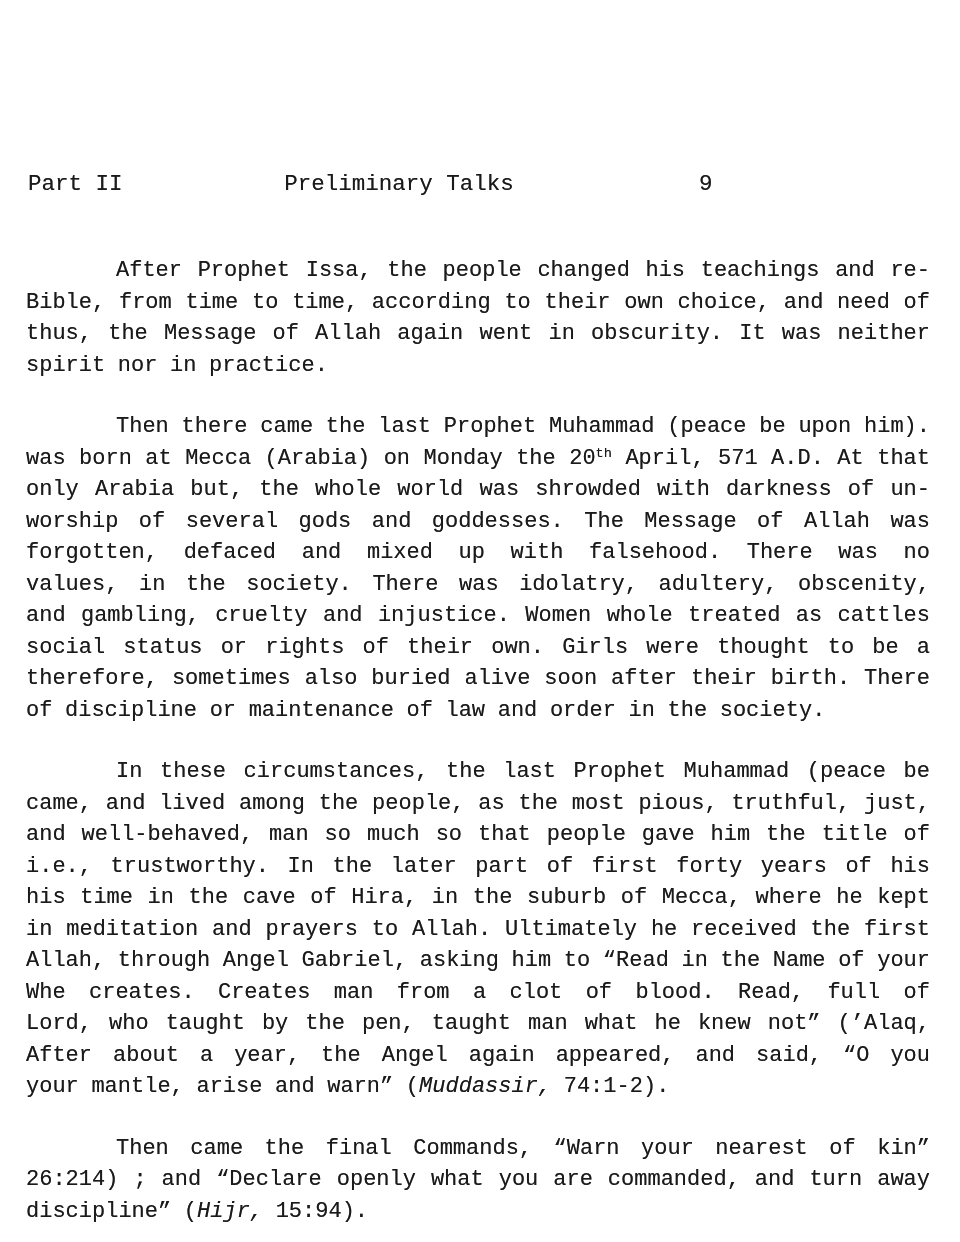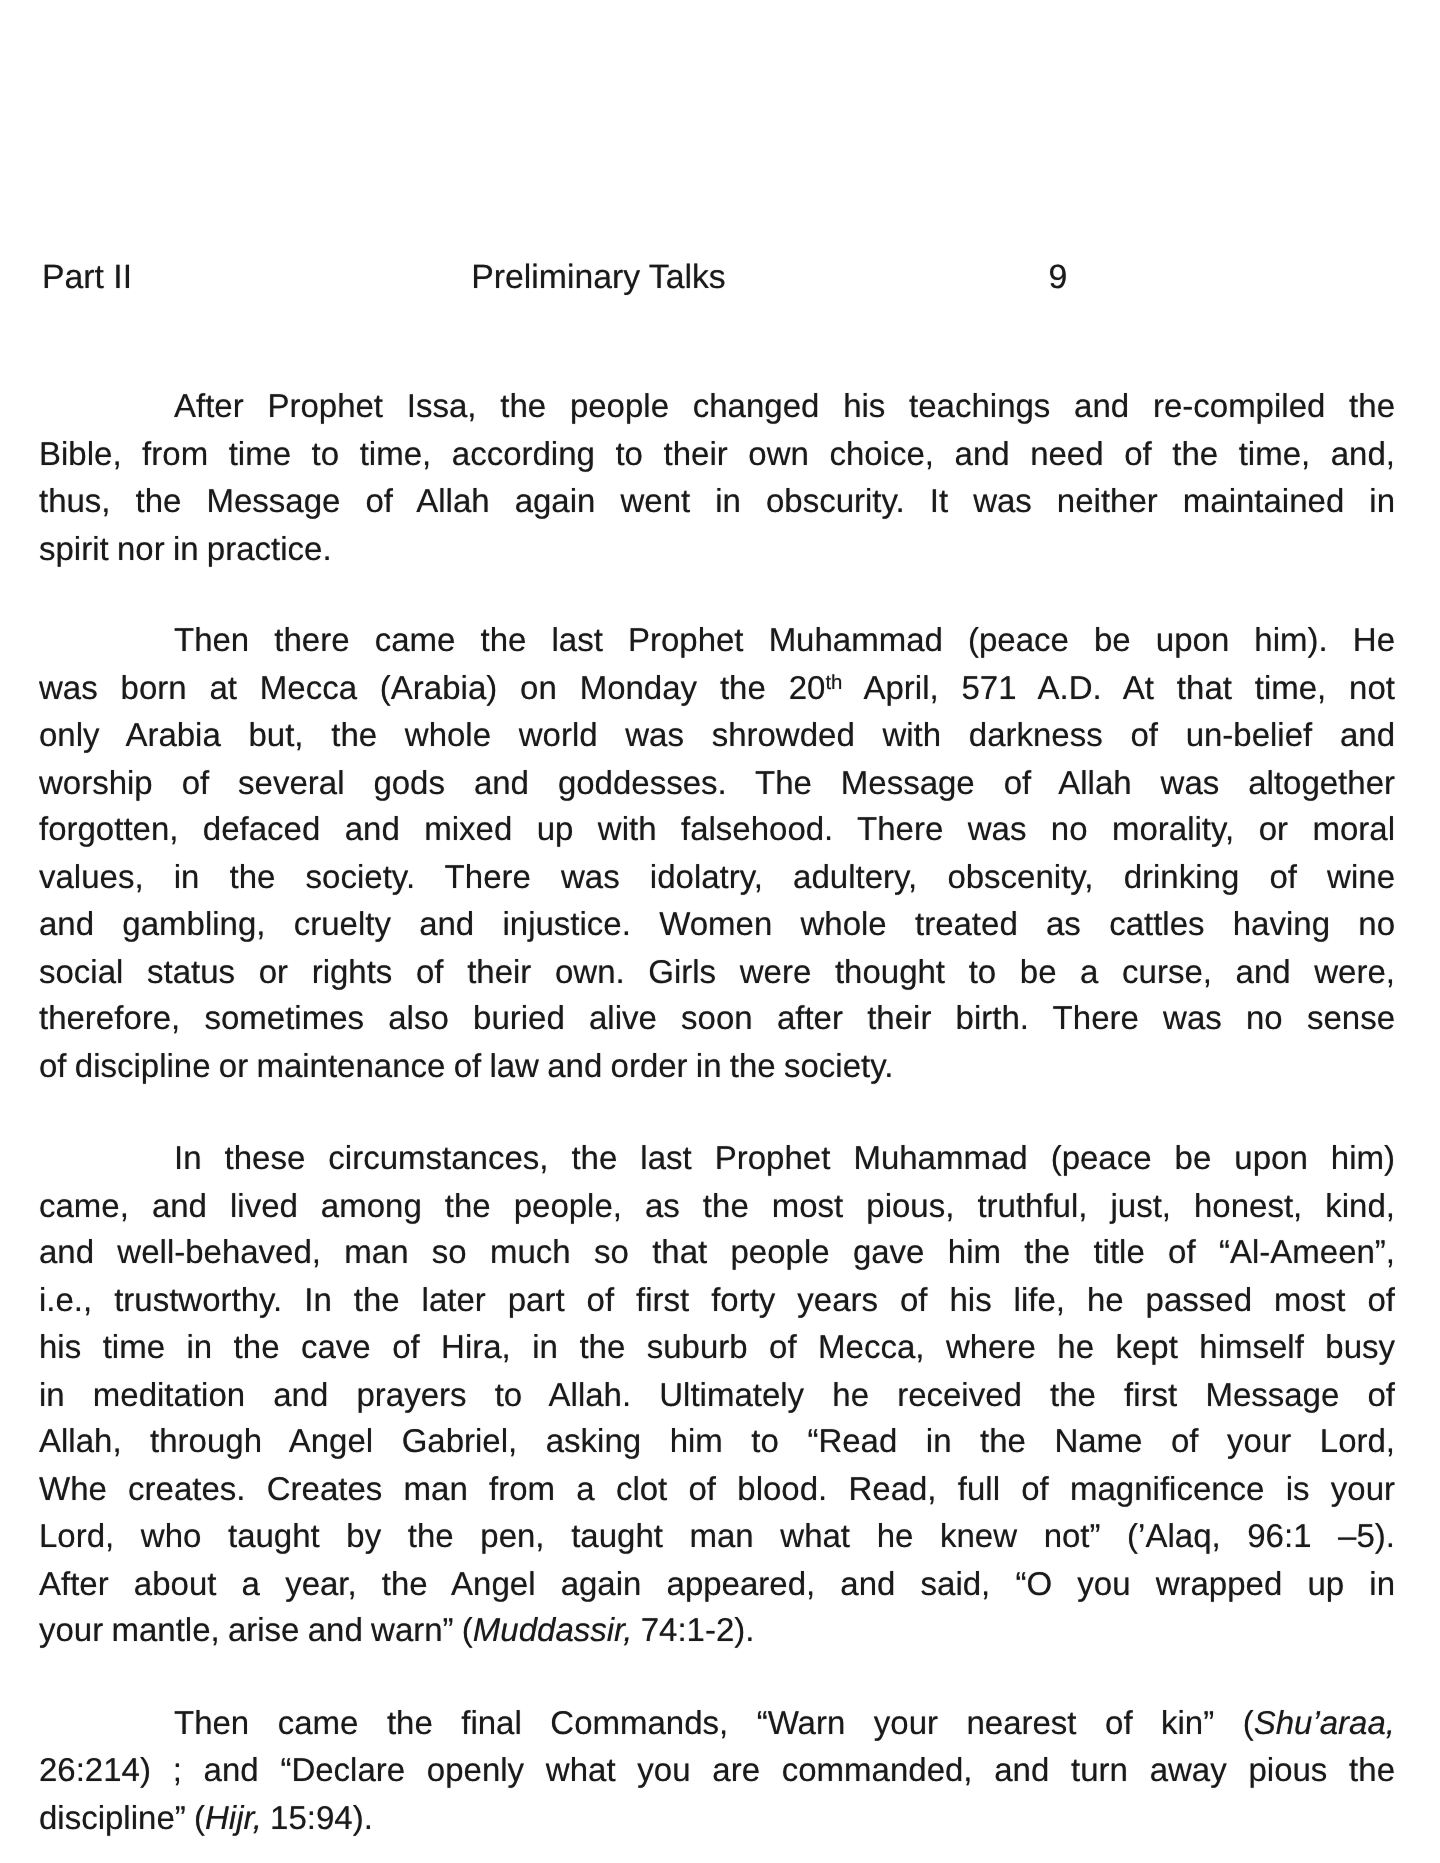--- a/index.html
+++ b/index.html
@@ -2,21 +2,21 @@
 <html><head>
 <meta charset="utf-8">
 <style>
   html, body { margin: 0; padding: 0; background: #ffffff; }
   .page {
     position: relative;
     width: 940px;
     height: 1242px;
     background: #ffffff;
     overflow: hidden;
-    font-family: Liberation Sans, sans-serif;
+    font-family: Liberation Mono, monospace;
     color: #1a1a1a;
     text-shadow: 0 0 0.6px rgba(0,0,0,0.55);
   }
   .page-header {
     position: absolute;
     top: 169px;
     left: 26px;
     right: 30px;
     height: 32px;
     font-size: 22.5px;

